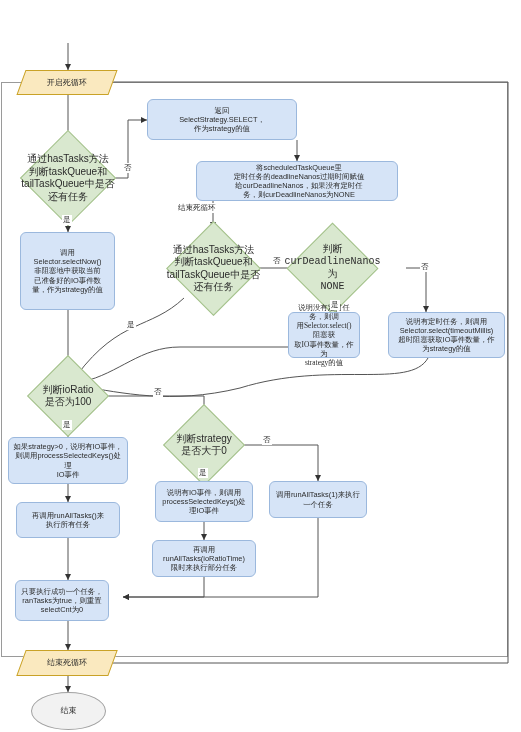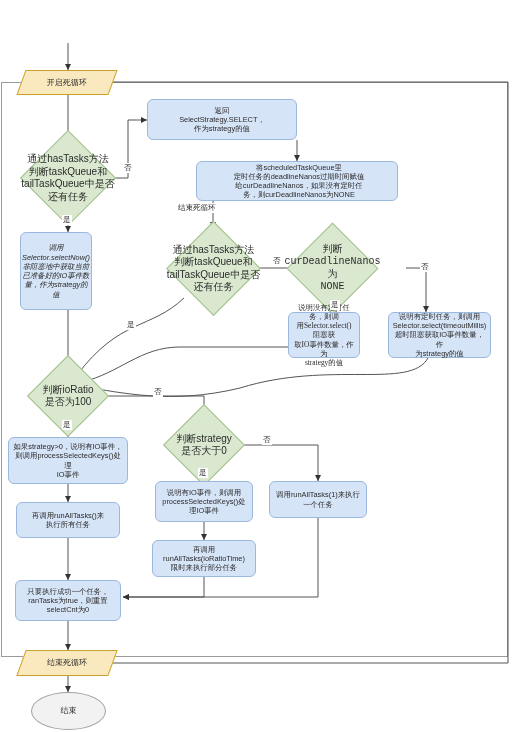--- a/index.html
+++ b/index.html
@@ -201,42 +201,42 @@
   </div>
 
   <div class="decision-wrap" style="left:180px; top:235px; width:67px; height:67px;">
     <div class="decision"></div>
     <div class="decision-label">通过hasTasks方法
 判断taskQueue和
 tailTaskQueue中是否
 还有任务</div>
   </div>
 
-  <div class="node process" style="left:20px; top:232px; width:72px; height:78px;font-style:italic;">
+  <div class="node process" style="left:20px; top:232px; width:95px; height:78px;">
     <span>调用
 Selector.selectNow()
 非阻塞地中获取当前
 已准备好的IO事件数
 量，作为strategy的值</span>
   </div>
 
   <div class="decision-wrap" style="left:300px; top:236px; width:65px; height:65px;font-family:Liberation Mono, monospace;">
     <div class="decision"></div>
     <div class="decision-label">判断curDeadlineNanos为
 NONE</div>
   </div>
 
   <div class="node process" style="left:288px; top:312px; width:72px; height:46px;font-family:Liberation Serif, serif;">
     <span>说明没有定时任务，则调
 用Selector.select()阻塞获
 取IO事件数量，作为
 strategy的值</span>
   </div>
 
-  <div class="node process" style="left:388px; top:312px; width:103px; height:46px;">
+  <div class="node process" style="left:388px; top:312px; width:117px; height:46px;">
     <span>说明有定时任务，则调用
 Selector.select(timeoutMillis)
 超时阻塞获取IO事件数量，作
 为strategy的值</span>
   </div>
 
   <div class="decision-wrap" style="left:39px; top:367px; width:58px; height:58px;">
     <div class="decision"></div>
     <div class="decision-label">判断ioRatio
 是否为100</div>
@@ -269,21 +269,21 @@
     <span>再调用
 runAllTasks(ioRatioTime)
 限时来执行部分任务</span>
   </div>
 
   <div class="node process" style="left:269px; top:481px; width:98px; height:37px;">
     <span>调用runAllTasks(1)来执行
 一个任务</span>
   </div>
 
-  <div class="node process" style="left:15px; top:580px; width:106px; height:41px;">
+  <div class="node process" style="left:15px; top:580px; width:94px; height:41px;">
     <span>只要执行成功一个任务，
 ranTasks为true，则重置
 selectCnt为0</span>
   </div>
 
   <div class="node loop" style="left:21px; top:650px; width:92px; height:26px;">
     <span>结束死循环</span>
   </div>
 
   <div class="node terminator" style="left:31px; top:692px; width:75px; height:38px;">

